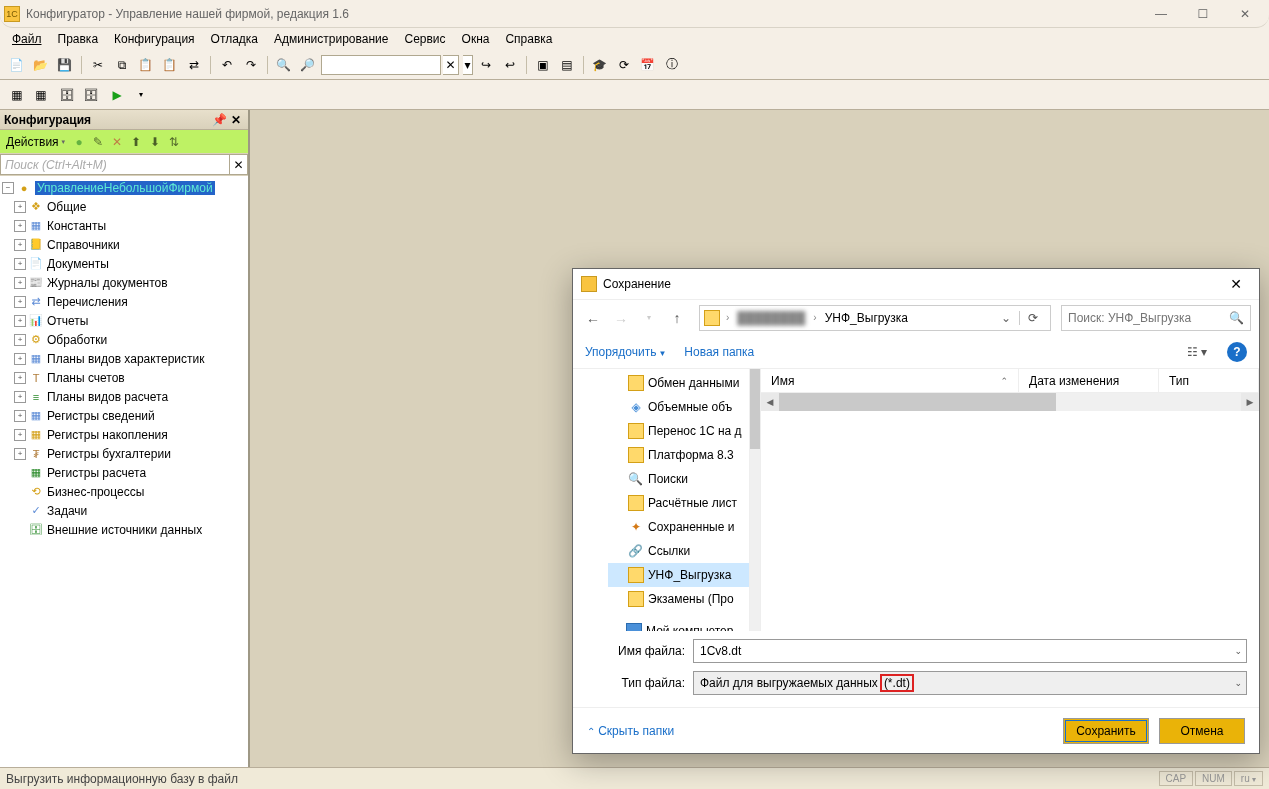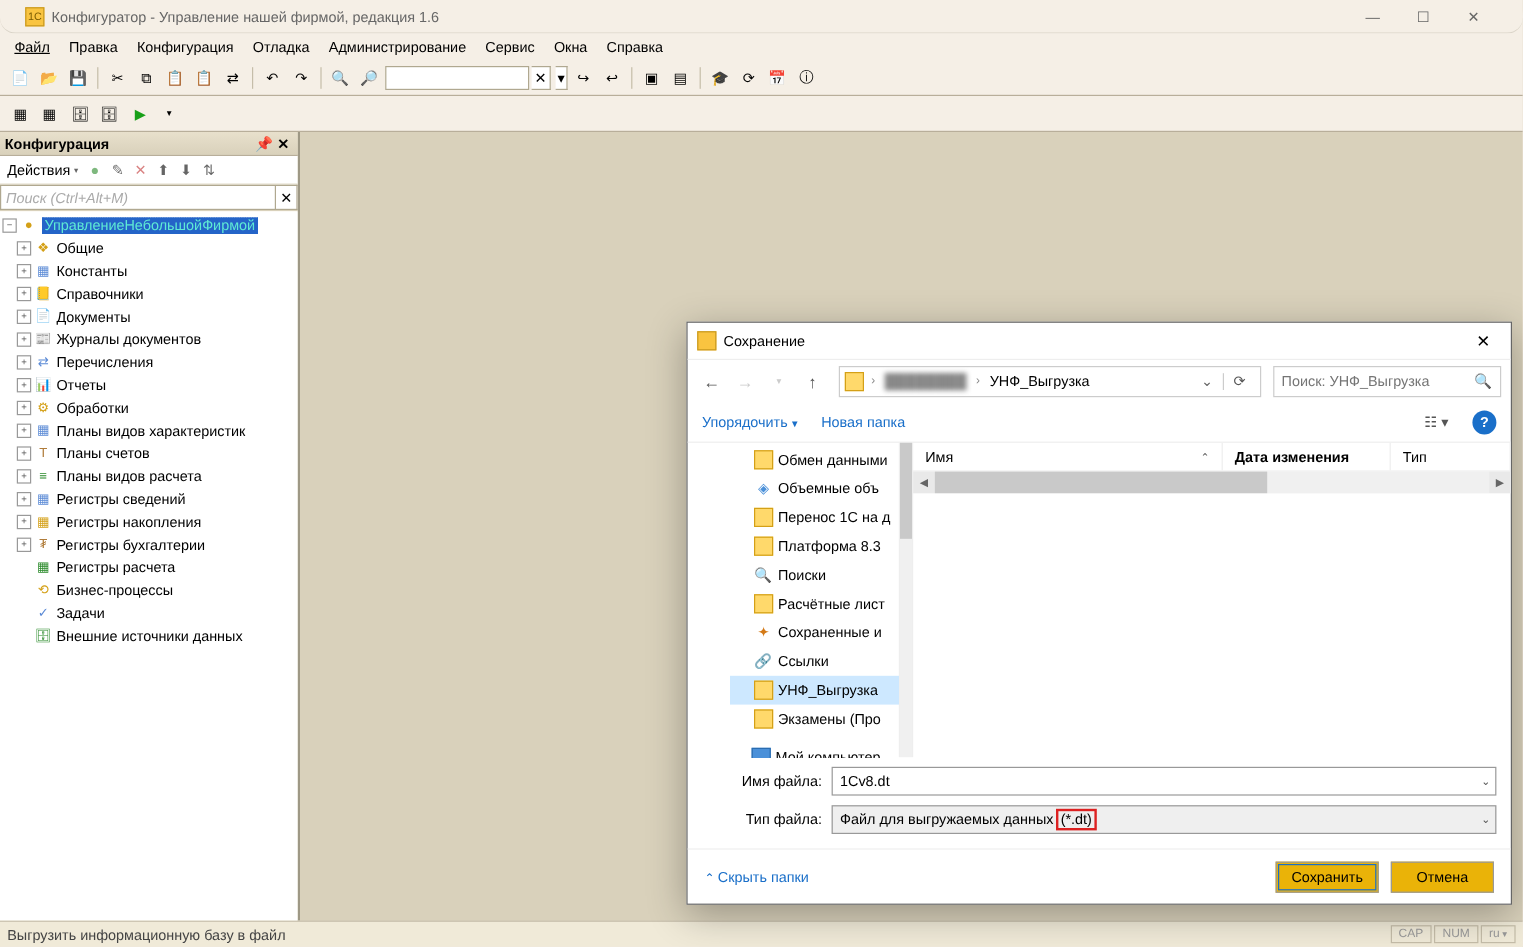--- a/index.html
+++ b/index.html
@@ -1,19 +1,19 @@
 <!DOCTYPE html>
 <html><head>
 <meta charset="utf-8">
 <style>
 * { box-sizing: border-box; margin: 0; padding: 0; font-family: "Segoe UI", Tahoma, sans-serif; font-size: 12px; }
 body { background: #f5efe6; width: 1269px; height: 789px; overflow: hidden; position: relative; }
 
 
-.titlebar { height: 28px; background: #f5efe6; display: flex; align-items: center; padding: 0 21px; border-bottom: 1px solid #d9d3c7; border-radius: 13px; }
+.titlebar { height: 28px; background: #f5efe6; display: flex; align-items: center; padding: 0 4px; border-bottom: 1px solid #d9d3c7; border-radius: 13px; }
 .titlebar .app-icon { width: 16px; height: 16px; margin-right: 6px; background: #f9c440; border: 1px solid #c99a20; display:inline-flex;align-items:center;justify-content:center;font-size:9px;color:#7a5b00;}
 .titlebar .title { color: #666; flex: 1; }
 .titlebar .win-btns { display: flex; gap: 2px; }
 .titlebar .win-btn { width: 40px; height: 24px; display: flex; align-items: center; justify-content: center; color: #666; cursor: pointer; }
 
 
 .menubar { height: 22px; display: flex; align-items: center; padding: 0 6px; gap: 4px; }
 .menubar .item { padding: 2px 6px; cursor: pointer; }
 .menubar .item .und { text-decoration: underline; }
 
@@ -26,21 +26,21 @@
 .tb-dd { width:10px; height:20px; display:flex;align-items:center;justify-content:center; border:1px solid #b0a890; border-left:0; background:#fff; cursor:pointer;}
 
 .toolbar2 { height: 30px; display: flex; align-items: center; padding: 0 6px; gap: 2px; border-bottom: 1px solid #b8ae9a; }
 
 
 .main { display: flex; height: calc(100% - 28px - 22px - 30px - 30px - 22px); }
 .sidebar { width: 250px; min-width:250px; border-right: 2px solid #9e9885; display:flex; flex-direction:column; background:#f0ead8;}
 .sidebar-hdr { height: 20px; background: linear-gradient(#e8e0cc,#d9d1bb); border-bottom:1px solid #b8ae9a; display:flex; align-items:center; padding:0 4px; font-weight:bold;}
 .sidebar-hdr .spacer{flex:1;}
 .sidebar-hdr .pin, .sidebar-hdr .x { width:16px;height:16px; display:flex;align-items:center;justify-content:center; cursor:pointer;}
-.sidebar-actions { height:24px; display:flex; align-items:center; padding:0 4px; gap:1px; border-bottom:1px solid #d9d1bb; background:#ffffff;}
+.sidebar-actions { height:24px; display:flex; align-items:center; padding:0 4px; gap:1px; border-bottom:1px solid #d9d1bb; background:#bef264;}
 .sidebar-actions .act-label { padding:0 2px; cursor:pointer;}
 .sidebar-actions .act-dd { font-size:7px; color:#666; padding-right:4px; cursor:pointer;}
 .sa-btn { width:18px;height:18px; display:flex;align-items:center;justify-content:center; cursor:pointer; opacity:0.6;}
 .sa-btn.g{color:#2a8a2a;} .sa-btn.r{color:#c03030;}
 .sidebar-search { height:22px; display:flex; align-items:stretch; border-bottom:1px solid #d9d1bb; }
 .sidebar-search input { flex:1; border:1px solid #b0a890; padding:0 4px; background:#fff; color:#aaa; font-style:italic;}
 .sidebar-search input::placeholder{color:#aaa; font-style:italic;}
 .sidebar-search .clr { width:18px; border:1px solid #b0a890; border-left:0; background:#fff; display:flex;align-items:center;justify-content:center; cursor:pointer;}
 
 .tree { flex:1; overflow:auto; background:#fff; padding:2px 0; }
@@ -96,21 +96,21 @@
 .dlg-tree-row .fi.folder{background:#ffd96b;border:1px solid #d4a017;}
 .dlg-tree-row.pc{padding-left:8px;font-weight:500;}
 .dlg-tree-row.pc .fi{background:#4a90d9;border:1px solid #2a6cb0;}
 .dlg-tree-row.pc .chev{width:10px;font-size:9px;color:#888;}
 
 .dlg-list{flex:1;display:flex;flex-direction:column;border-left:1px solid #eee;position:relative;}
 .dlg-cols{height:24px;display:flex;align-items:center;border-bottom:1px solid #eee;}
 .dlg-cols .col{padding:0 10px;border-right:1px solid #eee;height:100%;display:flex;align-items:center;cursor:pointer;}
 .dlg-cols .col.name{flex:1;}
 .dlg-cols .col.name .sort{color:#666;font-size:9px;margin-left:auto;}
-.dlg-cols .col.date{width:140px;font-weight:bold;}
+.dlg-cols .col.date{width:140px;}
 .dlg-cols .col.type{width:100px;}
 .dlg-empty{flex:1;display:flex;align-items:flex-start;justify-content:center;color:#666;padding-top:24px;}
 .dlg-hscroll{height:18px;background:#f0f0f0;display:flex;align-items:center;}
 .dlg-hscroll .lt,.dlg-hscroll .rt{width:18px;height:18px;background:#e9e9e9;display:flex;align-items:center;justify-content:center;color:#666;cursor:pointer;font-size:9px;}
 .dlg-hscroll .track{flex:1;height:18px;background:#f0f0f0;position:relative;}
 .dlg-hscroll .thumb{position:absolute;left:0;width:60%;height:100%;background:#c9c9c9;}
 
 .dlg-fields{padding:8px 12px 4px;}
 .dlg-field{display:flex;align-items:center;margin-bottom:8px;}
 .dlg-field .lbl{width:108px;text-align:right;padding-right:8px;}

